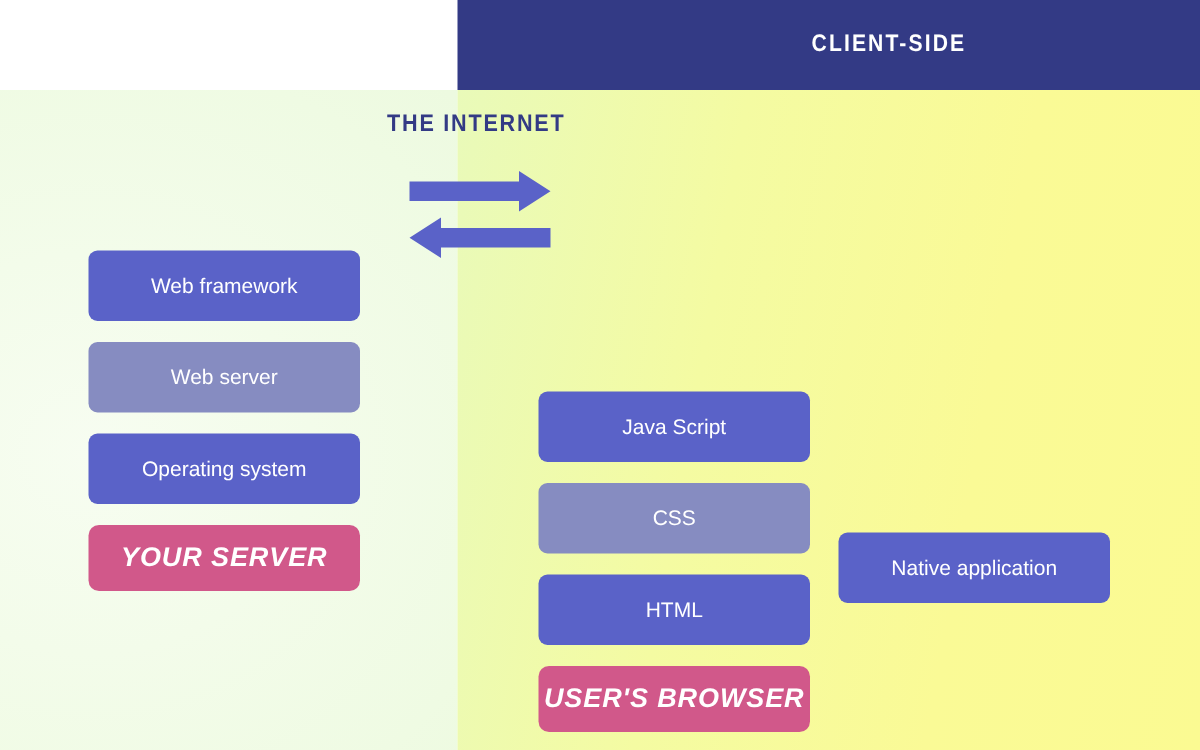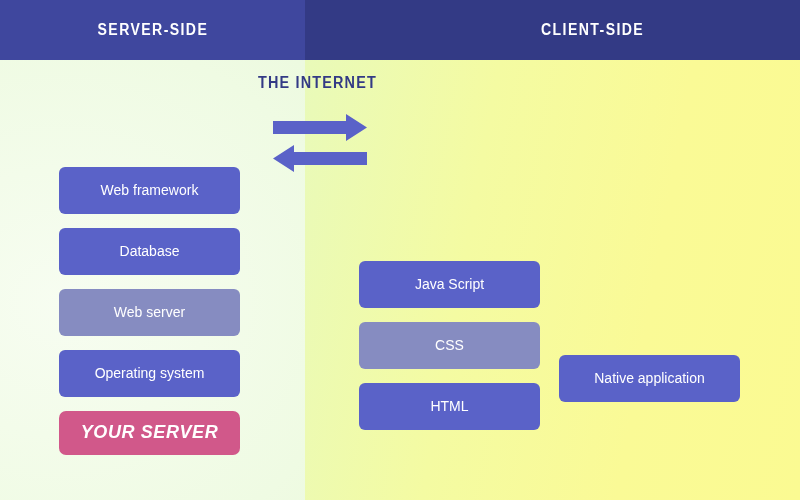--- a/index.html
+++ b/index.html
@@ -135,52 +135,49 @@
 </style>
 </head>
 <body>
 
 <div id="diagram">
 
   <div class="bg-left"></div>
   <div class="bg-right"></div>
 
   <div class="header">
-    <div class="header-half header-left">
-      <span class="header-title">SERVER-SIDE</span>
-    </div>
     <div class="header-half header-right">
       <span class="header-title">CLIENT-SIDE</span>
     </div>
   </div>
 
   <div class="internet-label">THE INTERNET</div>
 
   <div class="arrows">
     <svg width="104" height="62" viewBox="0 0 104 62" xmlns="http://www.w3.org/2000/svg">
       <g>
         <path d="M5 9 H78 V2 L99 15.5 L78 29 V22 H5 Z" fill="#5a62c8"></path>
       </g>
       <g>
         <path d="M99 40 H26 V33 L5 46.5 L26 60 V53 H99 Z" fill="#5a62c8"></path>
       </g>
     </svg>
   </div>
 
   <div class="stack col-server">
     <div class="box tech-dark">Web framework</div>
-    <div class="box tech-dark">Database</div>
     <div class="box tech-light">Web server</div>
     <div class="box tech-dark">Operating system</div>
     <div class="box base">YOUR SERVER</div>
   </div>
 
   <div class="stack col-client-1">
     <div class="box tech-dark">Java Script</div>
     <div class="box tech-light">CSS</div>
     <div class="box tech-dark">HTML</div>
+    <div class="box base">USER'S BROWSER</div>
   </div>
 
   <div class="stack col-client-2">
     <div class="box tech-dark">Native application</div>
   </div>
 
 </div>
 
 </body></html>

